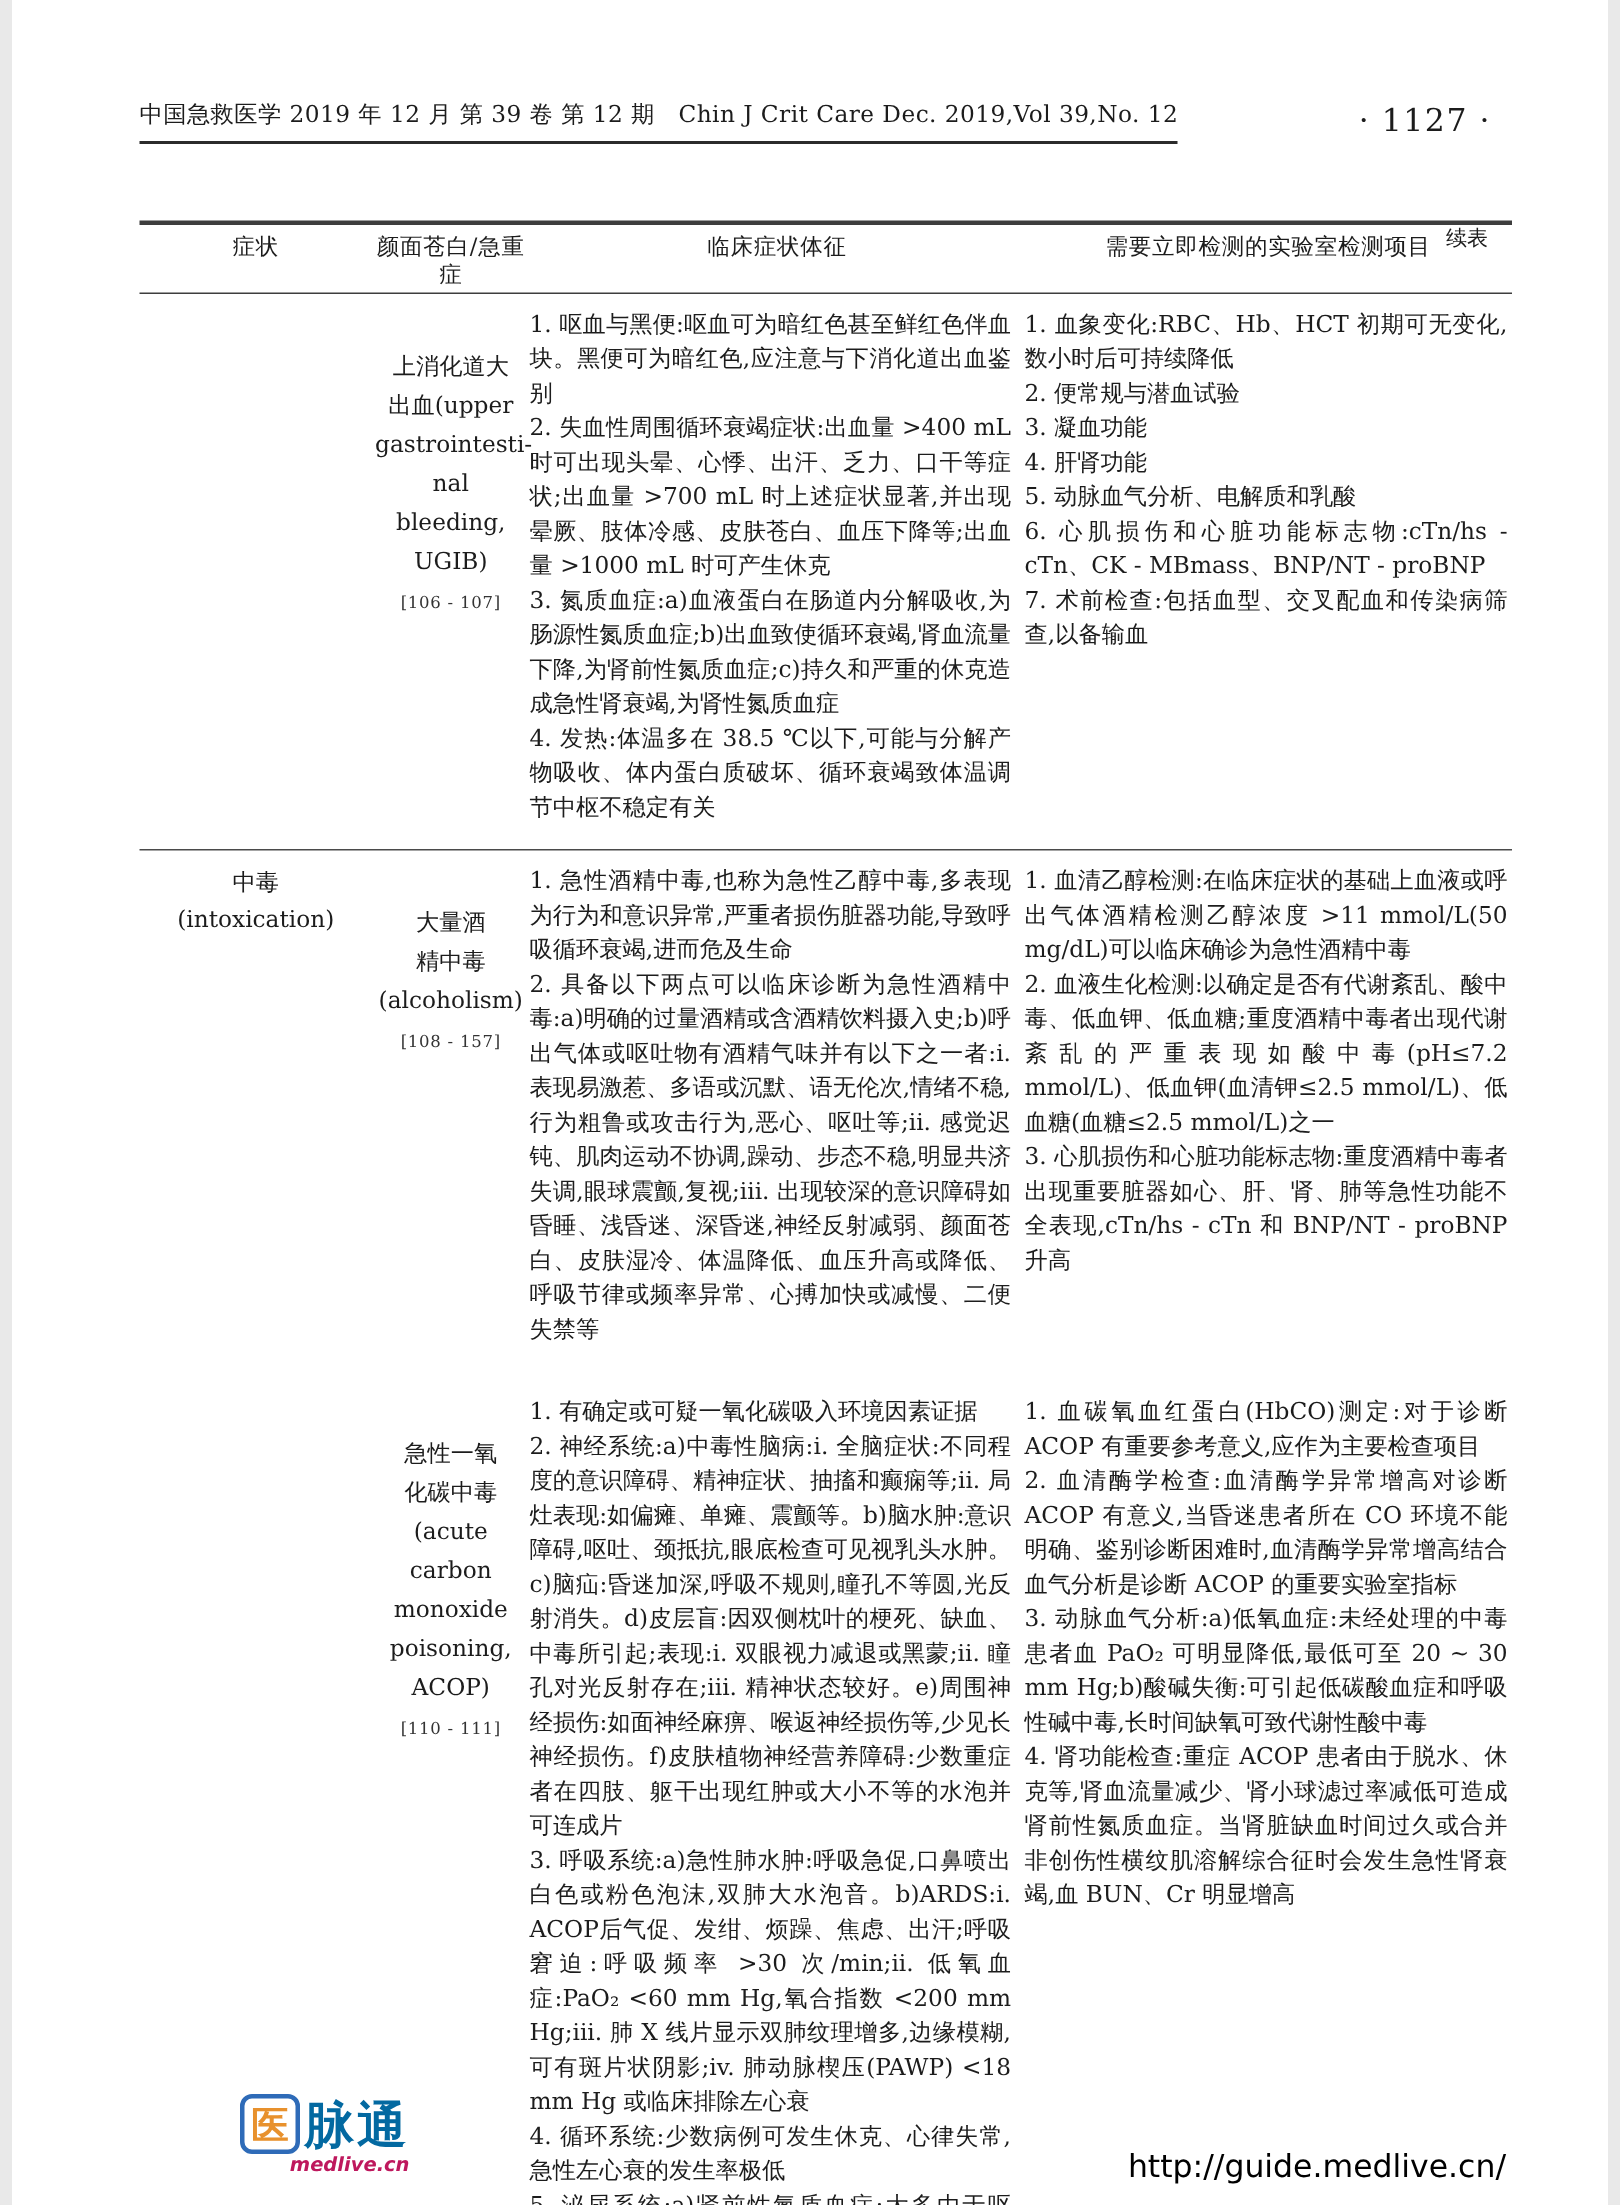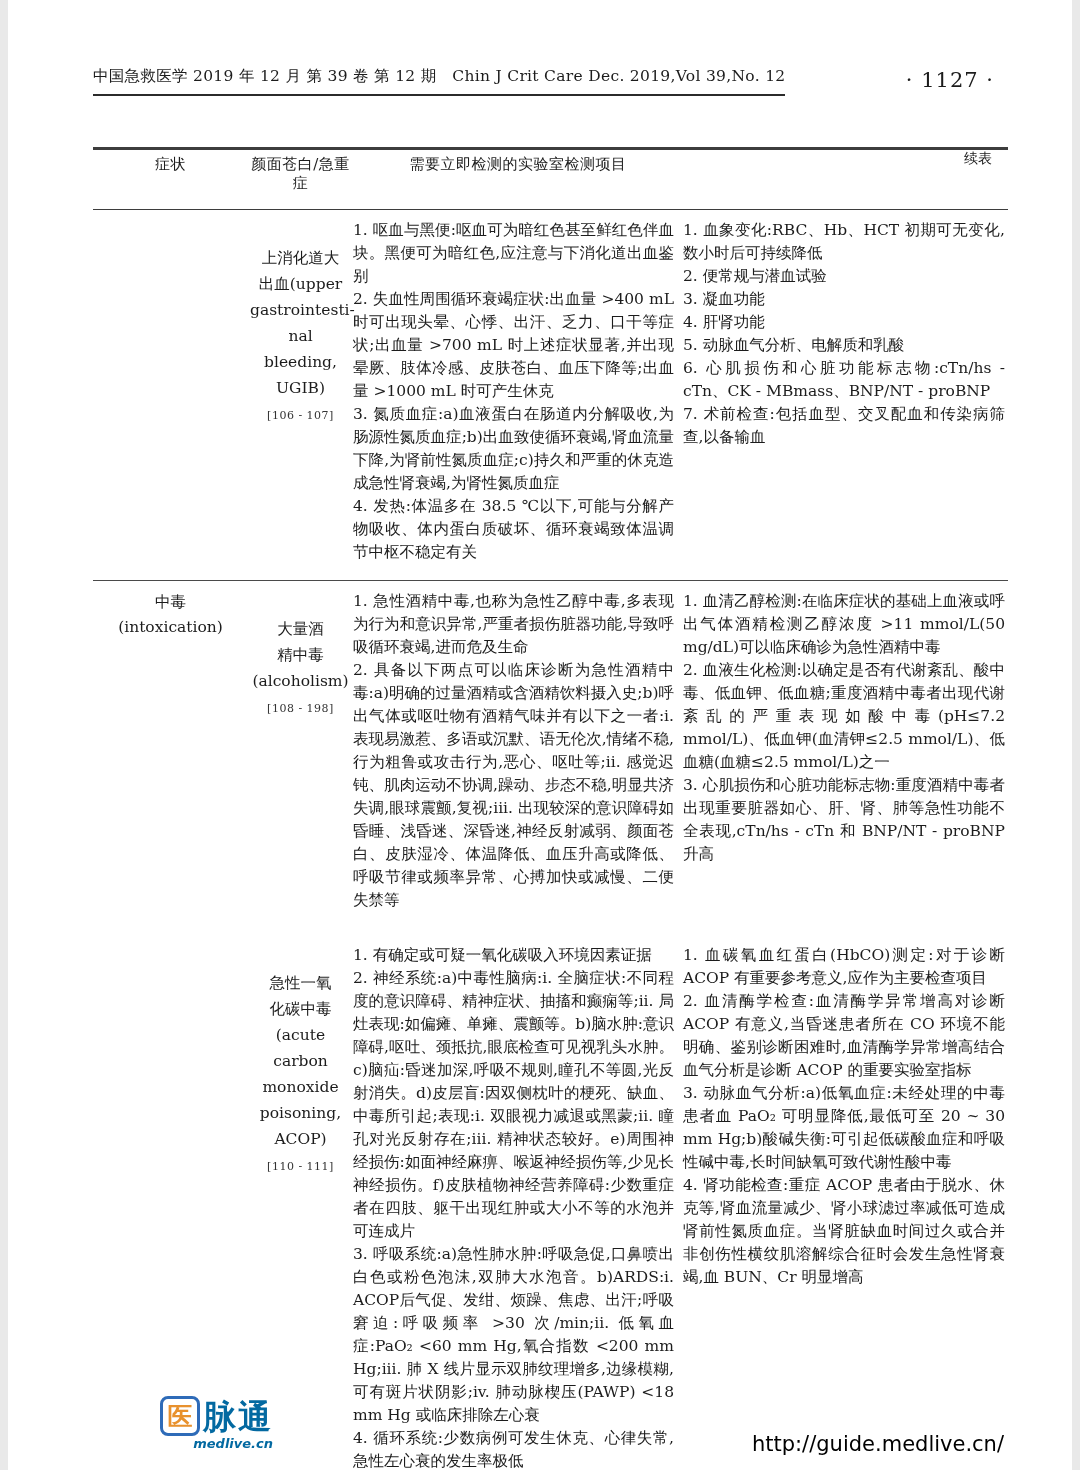--- a/index.html
+++ b/index.html
@@ -36,21 +36,21 @@
   
   .tbl {
     position:absolute; top:147px; left:85px; width:915px;
     border-top:3px solid #3d3d3d;
     border-bottom:3px solid #3d3d3d;
   }
   .grid4 {
     display:grid;
     grid-template-columns:155px 105px 330px 325px;
   }
-  .thead { border-bottom:1.5px solid #3d3d3d; padding:5px 0 16px; }
+  .thead { border-bottom:1.5px solid #3d3d3d; padding:5px 0 2px; }
   .th { text-align:center; font-size:15px; letter-spacing:0.5px; }
 
   .tr { padding:9px 0 16px; }
   .divider { border-top:1.5px solid #4a4a4a; }
 
   .cell-symptom {
     text-align:center; font-size:15.5px; line-height:25px;
     white-space:pre-line;
   }
   .cell-disease {
@@ -84,21 +84,21 @@
     font-family:"DejaVu Sans", sans-serif;
   }
   .logo-cn {
     font-size:33px; color:#0369a1; font-weight:bold;
     letter-spacing:2px; margin-left:3px;
     font-family:"DejaVu Sans", sans-serif;
   }
   .logo-sub {
     display:block; text-align:right;
     font-size:13px; font-style:italic; font-weight:bold;
-    color:#0369a1; margin-top:1px;
+    color:#be185d; margin-top:1px;
     font-family:"DejaVu Sans", sans-serif;
   }
   .guide-url {
     position:absolute; right:68px; bottom:14px;
     font-size:21px; color:#000000;
     font-family:"DejaVu Sans", sans-serif;
     text-decoration:none; cursor:pointer;
   }
 </style>
 </head>
@@ -111,20 +111,21 @@
     <span class="page-no">· 1127 ·</span>
   </div>
 
   <div class="continued">续表</div>
 
   <div class="tbl">
 
     <div class="thead grid4">
       <span class="th">症状</span>
       <span class="th">颜面苍白/急重症</span>
+      <span class="th">临床症状体征</span>
       <span class="th">需要立即检测的实验室检测项目</span>
     </div>
 
     <div class="tr grid4">
       <div class="cell-symptom"></div>
       <div class="cell-disease">
         <span>上消化道大
 出血(upper
 gastrointesti-
 nal bleeding,
@@ -147,21 +148,21 @@
     <div class="divider"></div>
 
     <div class="tr grid4 row-span">
       <div class="cell-symptom span2">中毒
 (intoxication)</div>
 
       <div class="cell-disease">
         <span>大量酒
 精中毒
 (alcoholism)</span>
-        <span class="ref">[108 - 198]</span>
+        <span class="ref">[108 - 157]</span>
       </div>
       <div class="cell-text">1. 急性酒精中毒,也称为急性乙醇中毒,多表现为行为和意识异常,严重者损伤脏器功能,导致呼吸循环衰竭,进而危及生命
 2. 具备以下两点可以临床诊断为急性酒精中毒:a)明确的过量酒精或含酒精饮料摄入史;b)呼出气体或呕吐物有酒精气味并有以下之一者:i. 表现易激惹、多语或沉默、语无伦次,情绪不稳,行为粗鲁或攻击行为,恶心、呕吐等;ii. 感觉迟钝、肌肉运动不协调,躁动、步态不稳,明显共济失调,眼球震颤,复视;iii. 出现较深的意识障碍如昏睡、浅昏迷、深昏迷,神经反射减弱、颜面苍白、皮肤湿冷、体温降低、血压升高或降低、呼吸节律或频率异常、心搏加快或减慢、二便失禁等</div>
       <div class="cell-text cell-labs">1. 血清乙醇检测:在临床症状的基础上血液或呼出气体酒精检测乙醇浓度 &gt;11 mmol/L(50 mg/dL)可以临床确诊为急性酒精中毒
 2. 血液生化检测:以确定是否有代谢紊乱、酸中毒、低血钾、低血糖;重度酒精中毒者出现代谢紊乱的严重表现如酸中毒(pH≤7.2 mmol/L)、低血钾(血清钾≤2.5 mmol/L)、低血糖(血糖≤2.5 mmol/L)之一
 3. 心肌损伤和心脏功能标志物:重度酒精中毒者出现重要脏器如心、肝、肾、肺等急性功能不全表现,cTn/hs - cTn 和 BNP/NT - proBNP 升高</div>
 
       <div class="cell-disease subrow2">
         <span>急性一氧
 化碳中毒

